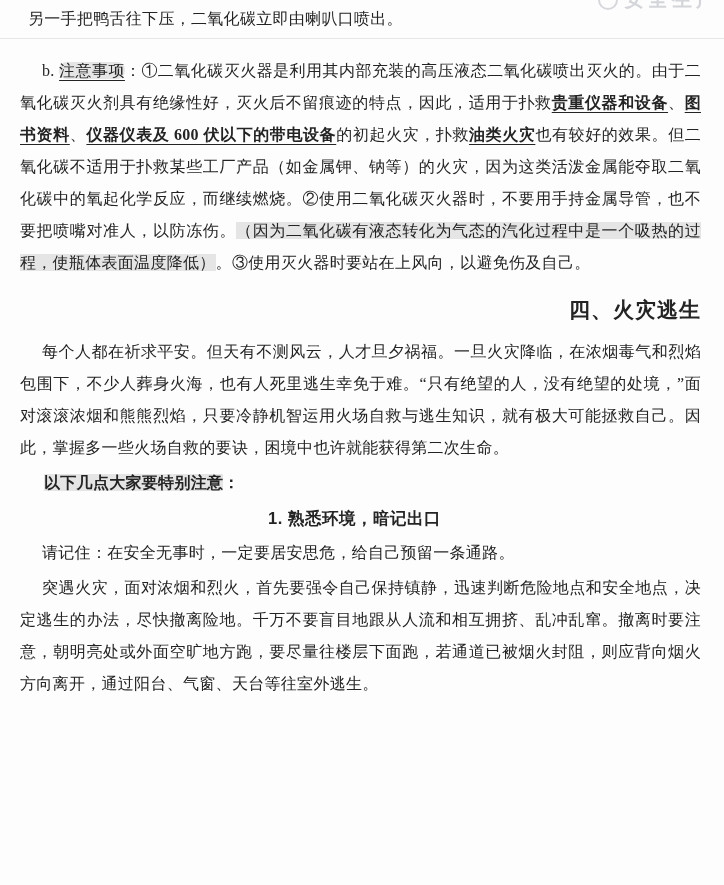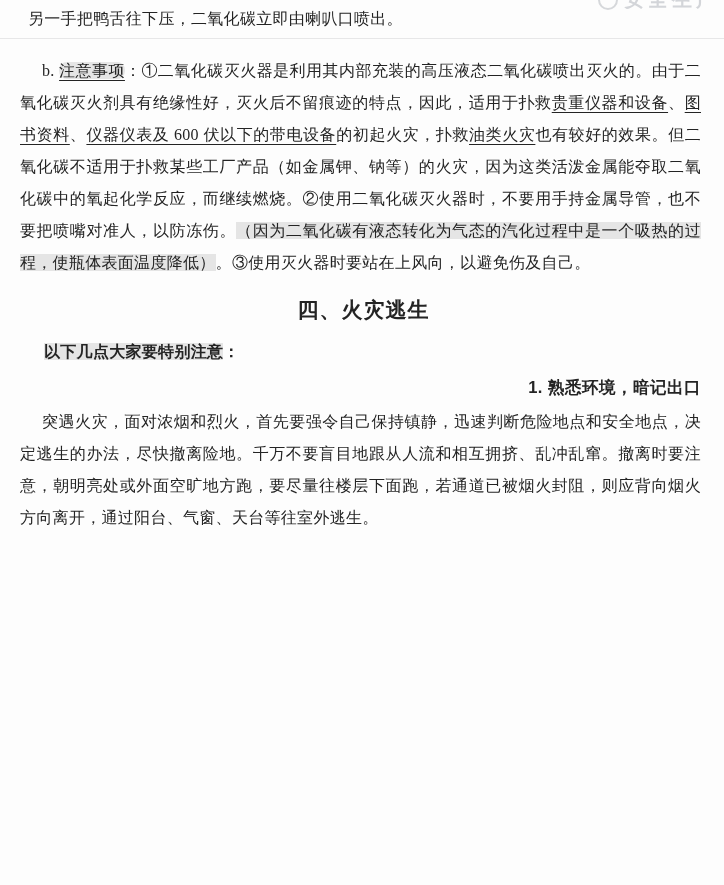--- a/index.html
+++ b/index.html
@@ -31,39 +31,39 @@
   .doc-body {
     padding:16px 23px 0 20px;
     text-align:justify;
     line-height:32px;
     letter-spacing:0.3px;
   }
   p.para { margin:0 0 3px 0; }
   .ind { text-indent:22px; }
   .hl { background:#e5e5e5; }
   .hl-u { background:#e5e5e5; text-decoration:underline; text-underline-offset:4px; text-decoration-thickness:1px;border-radius:8px; }
-  .u { text-decoration:underline; text-underline-offset:4px; text-decoration-thickness:1px; }
+  .u { text-decoration:underline; text-underline-offset:4px; text-decoration-thickness:1px;font-weight:bold; }
   h2.sec {
     font-size:21px; font-weight:bold;
     margin:15px 0 10px 6px;
     font-family:"Liberation Serif","DejaVu Serif",serif;
     letter-spacing:1px;
-    text-align:center;
+    text-align:right;
   }
   .bold-line {
     font-weight:bold; margin:0 0 3px 0;
     font-family:"Liberation Sans","DejaVu Sans",sans-serif;
     font-size:16px; text-align:left;padding-left:24px;
   }
   h3.sub {
     font-size:16.5px; font-weight:bold;
     margin:3px 0 3px -12px;
     font-family:"Liberation Sans","DejaVu Sans",sans-serif;
     letter-spacing:0.5px;
-    text-align:right;
+    text-align:center;
   }
 </style>
 </head>
 <body>
 
 <div class="page">
 
   <div class="watermark">
     <span class="wm-arc"></span>
     <span>安全生产</span>
@@ -72,23 +72,25 @@
   <p class="topline">另一手把鸭舌往下压，二氧化碳立即由喇叭口喷出。</p>
 
   <hr class="divider">
 
   <div class="doc-body">
 
     <p class="para ind"><span>b. </span><span class="hl-u">注意事项</span><span>：①二氧化碳灭火器是利用其内部充装的高压液态二氧化碳喷出灭火的。由于二氧化碳灭火剂具有绝缘性好，灭火后不留痕迹的特点，因此，适用于扑救</span><span class="u">贵重仪器和设备</span><span>、</span><span class="u">图书资料</span><span>、</span><span class="u">仪器仪表及 600 伏以下的带电设备</span><span>的初起火灾，扑救</span><span class="u">油类火灾</span><span>也有较好的效果。但二氧化碳不适用于扑救某些工厂产品（如金属钾、钠等）的火灾，因为这类活泼金属能夺取二氧化碳中的氧起化学反应，而继续燃烧。②使用二氧化碳灭火器时，不要用手持金属导管，也不要把喷嘴对准人，以防冻伤。</span><span class="hl">（因为二氧化碳有液态转化为气态的汽化过程中是一个吸热的过程，使瓶体表面温度降低）</span><span>。③使用灭火器时要站在上风向，以避免伤及自己。</span></p>
 
     <h2 class="sec">四、火灾逃生</h2>
 
+    <p class="para ind">每个人都在祈求平安。但天有不测风云，人才旦夕祸福。一旦火灾降临，在浓烟毒气和烈焰包围下，不少人葬身火海，也有人死里逃生幸免于难。“只有绝望的人，没有绝望的处境，”面对滚滚浓烟和熊熊烈焰，只要冷静机智运用火场自救与逃生知识，就有极大可能拯救自己。因此，掌握多一些火场自救的要诀，困境中也许就能获得第二次生命。</p>
 
     <p class="bold-line"><span class="hl">以下几点大家要特别注意</span><span>：</span></p>
 
     <h3 class="sub">1. 熟悉环境，暗记出口</h3>
 
+    <p class="para ind">请记住：在安全无事时，一定要居安思危，给自己预留一条通路。</p>
 
 
     <p class="para ind">突遇火灾，面对浓烟和烈火，首先要强令自己保持镇静，迅速判断危险地点和安全地点，决定逃生的办法，尽快撤离险地。千万不要盲目地跟从人流和相互拥挤、乱冲乱窜。撤离时要注意，朝明亮处或外面空旷地方跑，要尽量往楼层下面跑，若通道已被烟火封阻，则应背向烟火方向离开，通过阳台、气窗、天台等往室外逃生。</p>
 
   </div>
 </div>
 
 </body></html>

